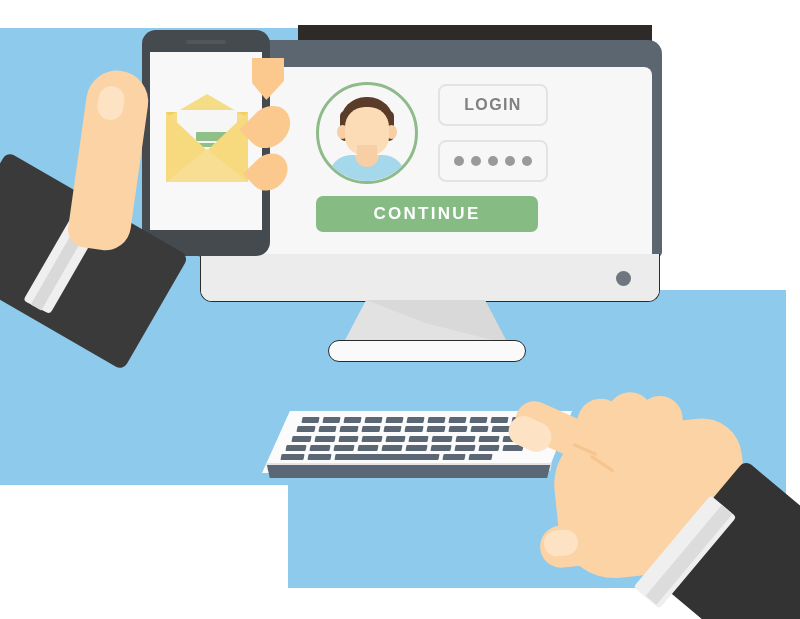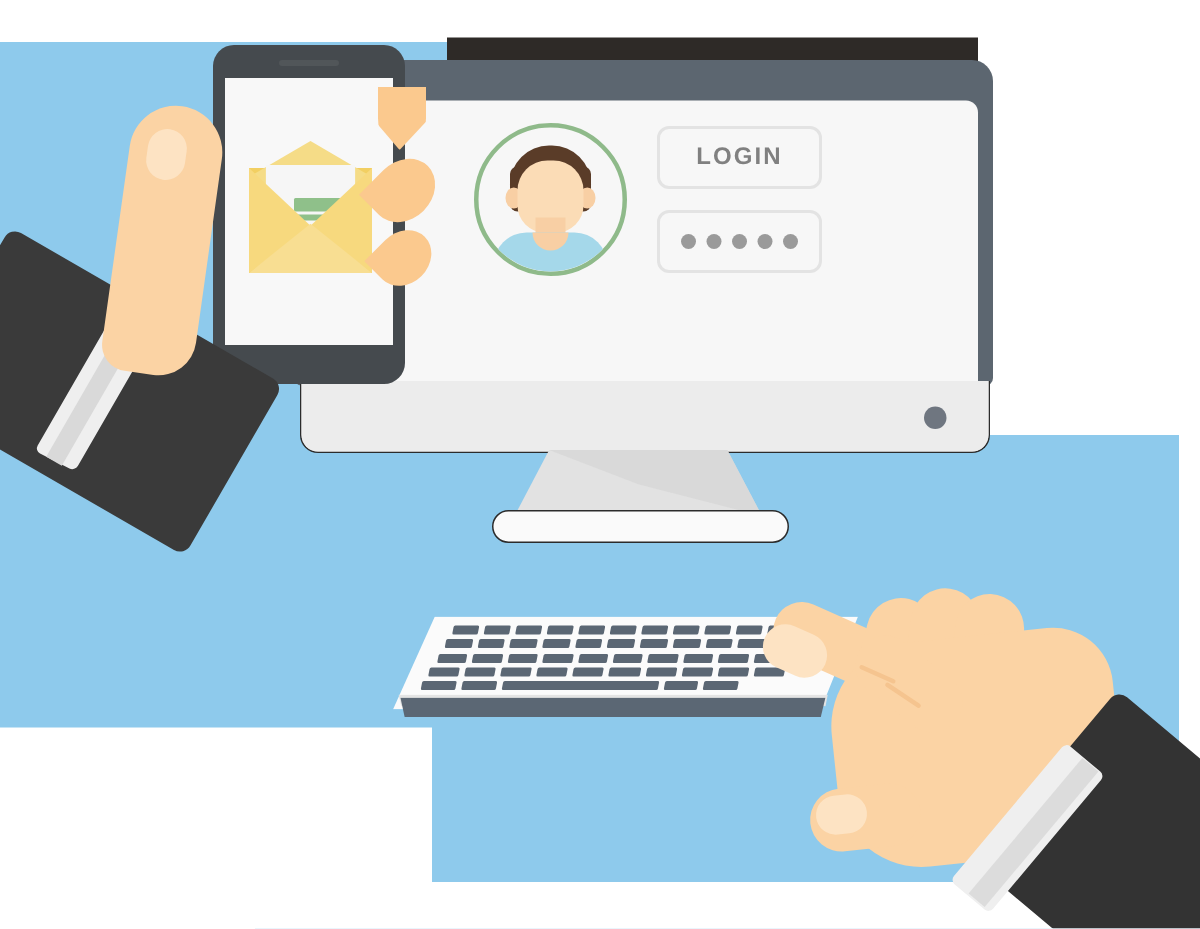--- a/index.html
+++ b/index.html
@@ -193,20 +193,23 @@
     <div class="field field-pass" title="Password">
       <div class="dots">
         <i></i>
         <i></i>
         <i></i>
         <i></i>
         <i></i>
       </div>
     </div>
 
+    <button class="continue-btn">
+      <span>CONTINUE</span>
+    </button>
   </div>
 
   <div class="phone">
     <div class="phone-speaker"></div>
     <div class="phone-screen">
       <div class="envelope">
         <div class="env-back"></div>
         <div class="env-flap"></div>
         <div class="letter">
           <div class="letter-bar"></div>

